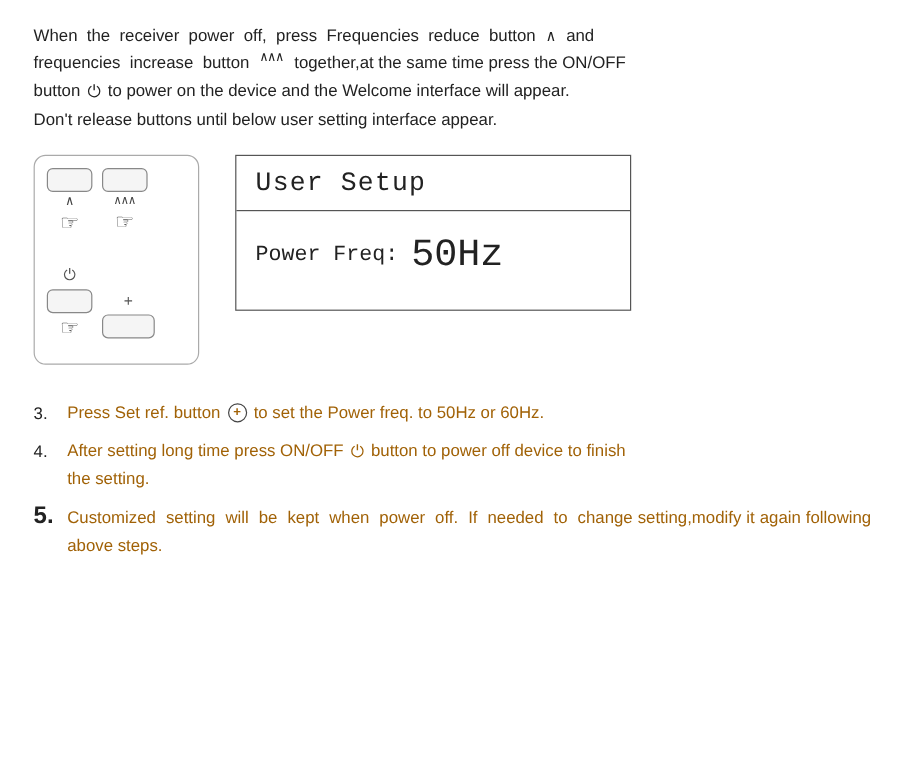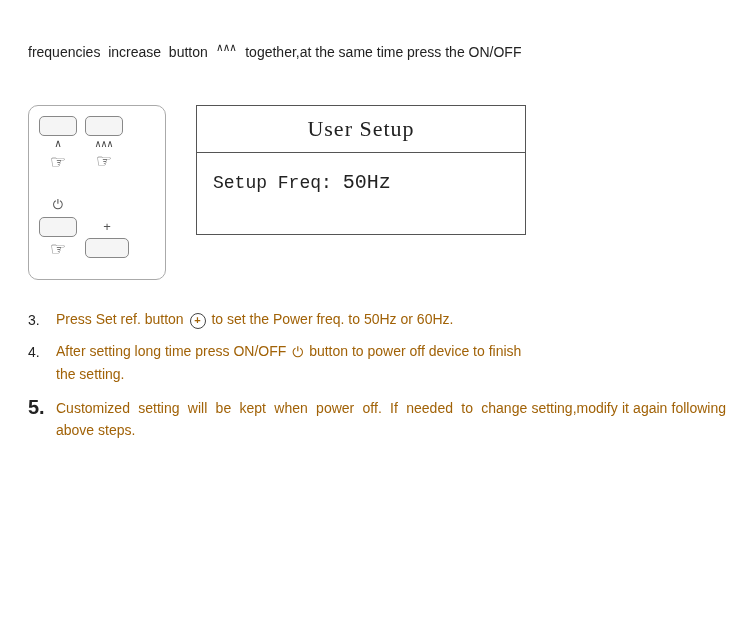--- a/index.html
+++ b/index.html
@@ -113,38 +113,37 @@
       border: 1.5px solid #555;
       width: 330px;
       min-height: 130px;
       display: flex;
       flex-direction: column;
     }
 
     .setup-title {
       border-bottom: 1.5px solid #555;
       padding: 10px 16px;
-      font-family: Liberation Serif, serif;
+      font-family: Liberation Mono, monospace;
       font-size: 22px;
-      text-align: center;
       letter-spacing: 1px;
       color: #222;
     }
 
     .setup-content {
       padding: 18px 16px;
       font-family: 'Courier New', Courier, monospace;
       font-size: 18px;
       color: #222;
       display: flex;
       align-items: center;
     }
 
     .setup-content .freq-value {
-      font-size: 20px;
+      font-size: 32px;
       font-weight: normal;
     }
 
     
     .steps-section {
       margin-top: 4px;
     }
 
     .step-item {
       display: flex;
@@ -202,25 +201,28 @@
     .wave-sm {
       font-family: monospace;
       font-size: 11px;
       vertical-align: super;
     }
   </style>
 </head>
 <body>
 
 <div class="intro-text">
+  <span>When &nbsp;the &nbsp;receiver &nbsp;power &nbsp;off, &nbsp;press &nbsp;Frequencies &nbsp;reduce &nbsp;button &nbsp;<span class="icon-inline">∧</span> &nbsp;<span>and</span></span>
   <br>
   <span class="bold">frequencies &nbsp;increase &nbsp;button &nbsp;<span class="icon-inline wave-sm">∧∧∧</span></span>
   <span> &nbsp;together,at the same time press the ON/OFF</span>
   <br>
+  <span>button <span class="power-icon">⏻</span> <span>to power on the device and the Welcome interface will appear.</span></span>
   <br>
+  <span>Don't release buttons until below user setting interface appear.</span>
 </div>
 
 <div class="diagram-row">
 
   <div class="device-box">
 
     <div class="device-row">
 
       <div class="btn-group">
         <div class="rect-btn"></div>
@@ -248,21 +250,21 @@
       <div class="btn-group">
         <div style="font-size:13px; text-align:center; color:#555; margin-bottom:2px;">+</div>
         <div class="rect-btn-wide"></div>
       </div>
     </div>
   </div>
 
   <div class="setup-box">
     <div class="setup-title">User Setup</div>
     <div class="setup-content">
-      <span>Setup Freq:</span>&nbsp;<span class="freq-value">50Hz</span>
+      <span>Power Freq:</span>&nbsp;<span class="freq-value">50Hz</span>
     </div>
   </div>
 
 </div>
 
 <div class="steps-section">
 
   <div class="step-item">
     <div class="step-num">3.</div>
     <div class="step-text">

